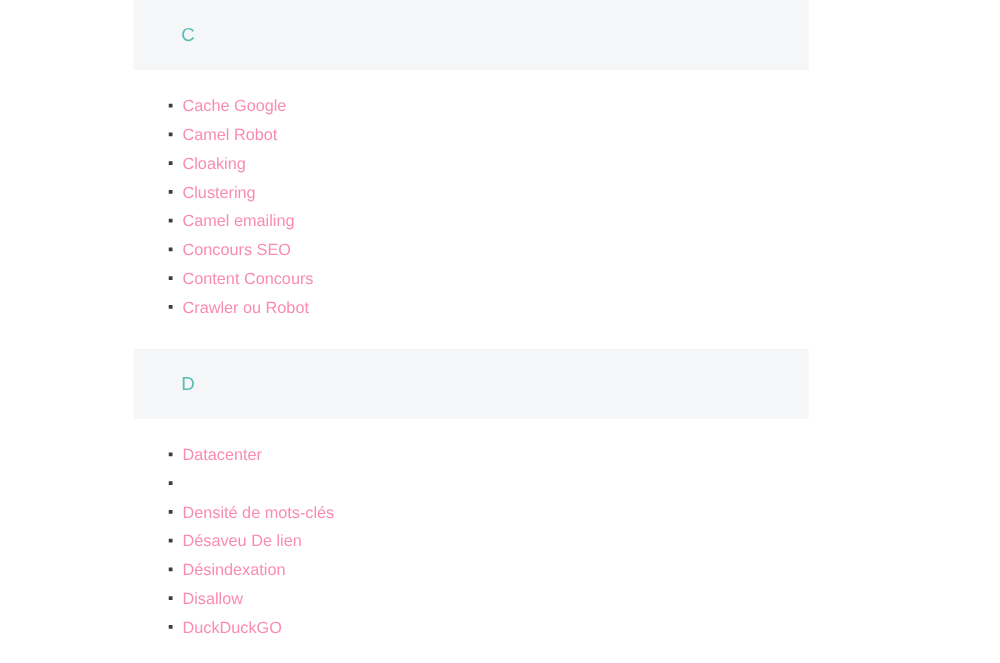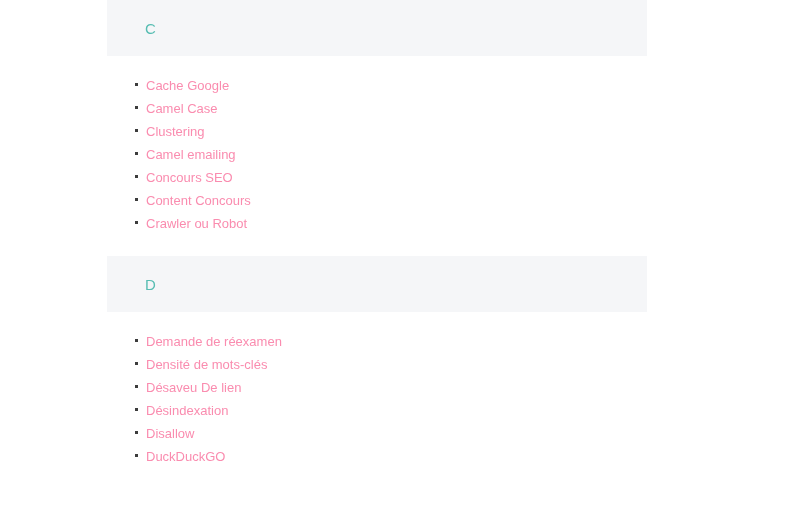--- a/index.html
+++ b/index.html
@@ -91,21 +91,25 @@
       <h2 class="letter-heading">C</h2>
     </div>
     <div class="list-gap-top"></div>
     <ul class="term-list">
       <li class="term-item">
         <span class="bullet"></span>
         <a class="term-link" href="#">Cache Google</a>
       </li>
       <li class="term-item">
         <span class="bullet"></span>
-        <a class="term-link" href="#">Camel Case</a>
+        <a class="term-link" href="#">Camel Robot</a>
+      </li>
+      <li class="term-item">
+        <span class="bullet"></span>
+        <a class="term-link" href="#">Cloaking</a>
       </li>
       <li class="term-item">
         <span class="bullet"></span>
         <a class="term-link" href="#">Clustering</a>
       </li>
       <li class="term-item">
         <span class="bullet"></span>
         <a class="term-link" href="#">Camel emailing</a>
       </li>
       <li class="term-item">
@@ -125,21 +129,24 @@
   </div>
 
   <div class="section">
     <div class="letter-band">
       <h2 class="letter-heading">D</h2>
     </div>
     <div class="list-gap-top"></div>
     <ul class="term-list">
       <li class="term-item">
         <span class="bullet"></span>
-        <a class="term-link" href="#">Demande de réexamen</a>
+        <a class="term-link" href="#">Datacenter</a>
+      </li>
+      <li class="term-item">
+        <span class="bullet"></span>
       </li>
       <li class="term-item">
         <span class="bullet"></span>
         <a class="term-link" href="#">Densité de mots-clés</a>
       </li>
       <li class="term-item">
         <span class="bullet"></span>
         <a class="term-link" href="#">Désaveu De lien</a>
       </li>
       <li class="term-item">

